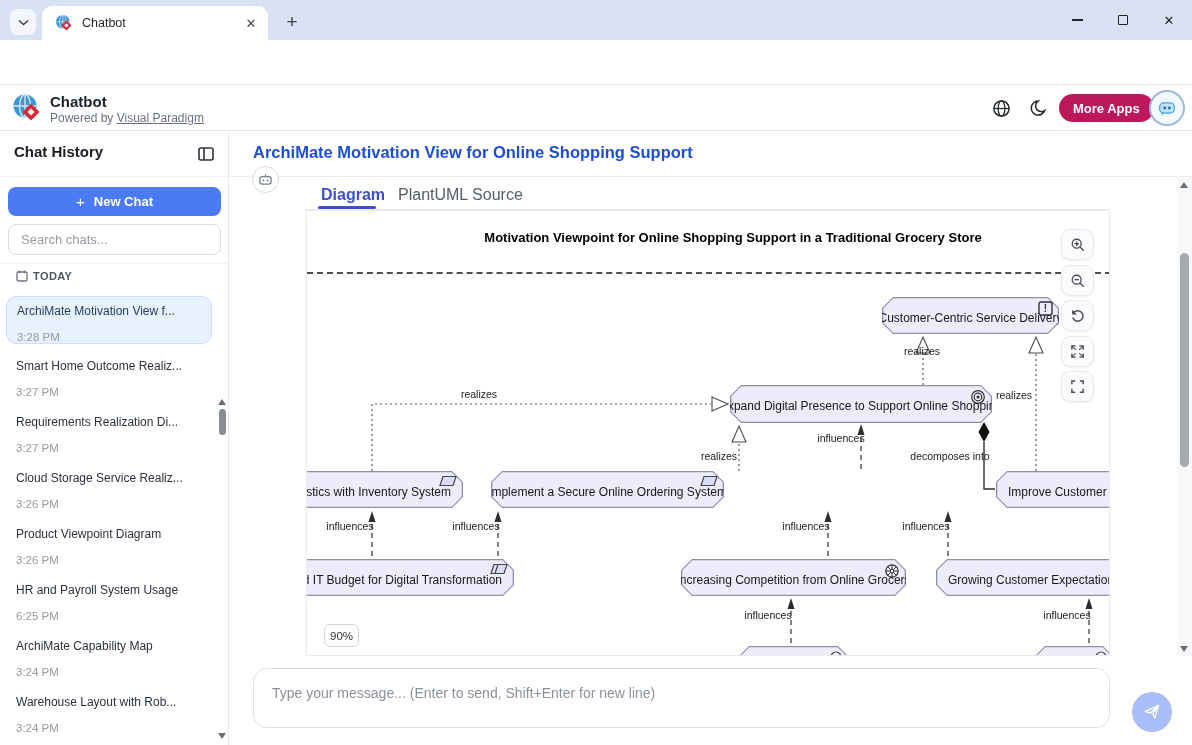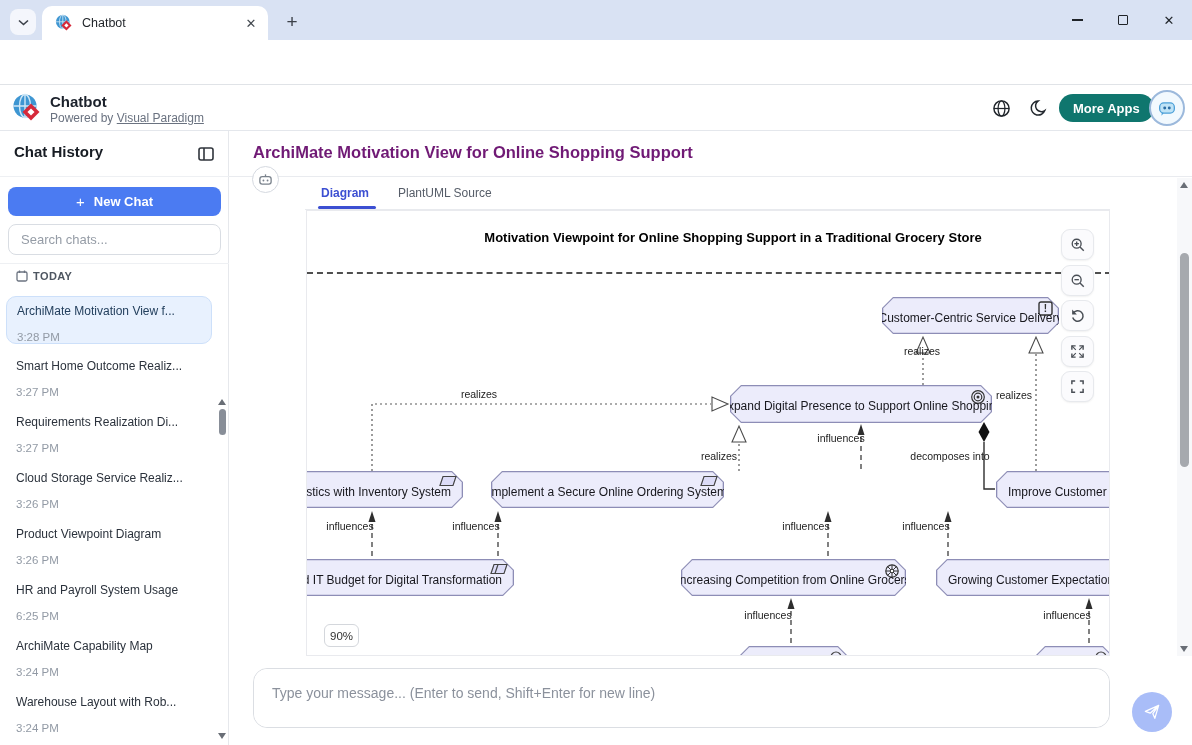--- a/index.html
+++ b/index.html
@@ -32,21 +32,21 @@
     background:#169da4;color:#fff;font-size:13px;display:flex;align-items:center;justify-content:center;}
   #ext-separator{position:absolute;left:1066px;top:52px;width:1px;height:20px;background:#d4d8dd;}
 
   
   #app-header{position:absolute;left:0;top:85px;width:1192px;height:46px;background:#fff;
     border-bottom:1px solid #e4e7ec;}
   #app-name{position:absolute;left:50px;top:8px;font-size:15px;font-weight:700;color:#1b212b;}
   #powered{position:absolute;left:50px;top:26px;font-size:12px;color:#6a7280;}
   #powered a{color:#6a7280;}
   #more-apps-btn{position:absolute;left:1059px;top:9px;height:28px;padding:0 14px;border-radius:14px;
-    background:#0f766e;color:#fff;font-size:13px;font-weight:700;display:flex;align-items:center;}
+    background:#be185d;color:#fff;font-size:13px;font-weight:700;display:flex;align-items:center;}
   #bot-badge{position:absolute;left:1149px;top:5px;width:36px;height:36px;border-radius:50%;
     background:#f2f9fe;border:2px solid #9cb9dc;display:flex;align-items:center;justify-content:center;}
 
   
   #sidebar{position:absolute;left:0;top:131px;width:229px;height:614px;background:#fff;
     border-right:1px solid #e6e8ec;}
   #sb-title{position:absolute;left:14px;top:12px;font-size:15px;font-weight:700;color:#171c23;}
   .sb-divider{position:absolute;left:0;width:229px;height:1px;background:#eef0f3;}
   #new-chat-btn{position:absolute;left:8px;top:56px;width:213px;height:29px;border-radius:8px;
     background:#4b7bf2;color:#fff;font-size:13px;font-weight:700;
@@ -63,25 +63,25 @@
   .chat-item.selected{background:#e8f1fe;border:1px solid #cde0fa;}
   .chat-title{font-size:12px;font-weight:500;color:#2b323c;white-space:nowrap;overflow:hidden;}
   .chat-item.selected .chat-title{color:#24405e;}
   .chat-time{font-size:11.5px;color:#929aa5;margin-top:13px;}
   .tri-up{width:0;height:0;border-left:4px solid transparent;border-right:4px solid transparent;
     border-bottom:6px solid #696e76;}
   .tri-down{width:0;height:0;border-left:4px solid transparent;border-right:4px solid transparent;
     border-top:6px solid #696e76;}
 
   
-  #page-title{position:absolute;left:253px;top:143px;font-size:16.5px;font-weight:700;color:#701a75;}
+  #page-title{position:absolute;left:253px;top:143px;font-size:16.5px;font-weight:700;color:#1d4ed8;}
   #title-divider{position:absolute;left:229px;top:176px;width:963px;height:1px;background:#e9ebef;}
   #assistant-avatar{position:absolute;left:252px;top:166px;width:27px;height:27px;border-radius:50%;
     background:#fff;border:1px solid #d5d9e0;display:flex;align-items:center;justify-content:center;}
-  .tab{position:absolute;top:186px;font-size:12px;}
+  .tab{position:absolute;top:186px;font-size:16px;}
   #tab-diagram{left:321px;color:#3c4fd2;font-weight:700;}
   #tab-plantuml{left:398px;color:#565d68;}
   #tab-underline{position:absolute;left:318px;top:206px;width:58px;height:2.5px;background:#3c4fd2;border-radius:2px;}
   #tabbar-line{position:absolute;left:305px;top:209px;width:805px;height:1px;background:#e8eaee;}
 
   
   #diagram-viewport{position:absolute;left:306px;top:210px;width:804px;height:446px;background:#fff;
     border:1px solid #e9eaee;overflow:hidden;}
   #diagram-canvas{position:absolute;left:0;top:0;width:804px;height:446px;}
   #diagram-title{position:absolute;left:51px;top:19px;width:750px;text-align:center;

